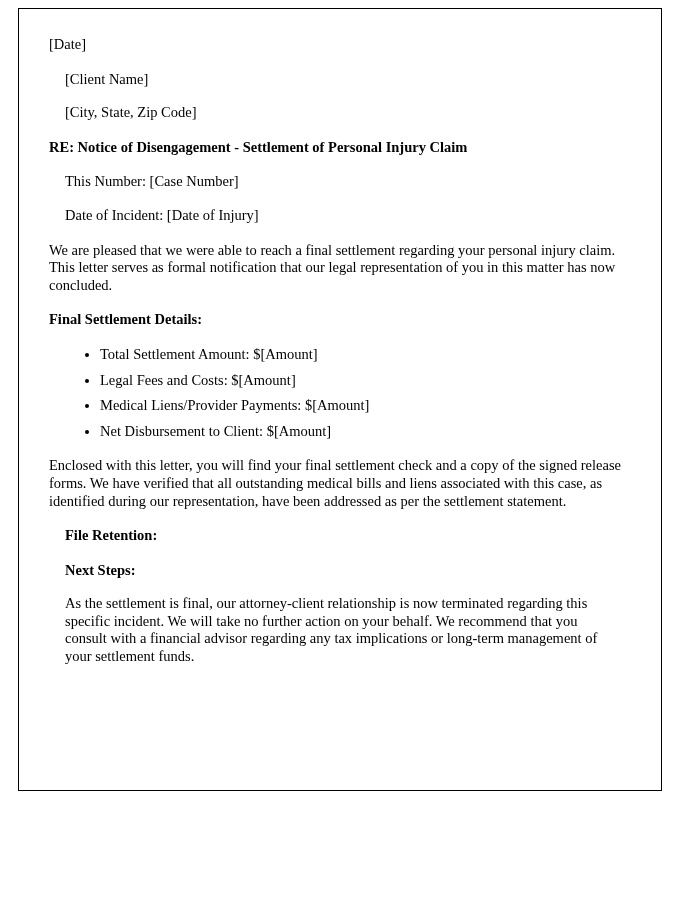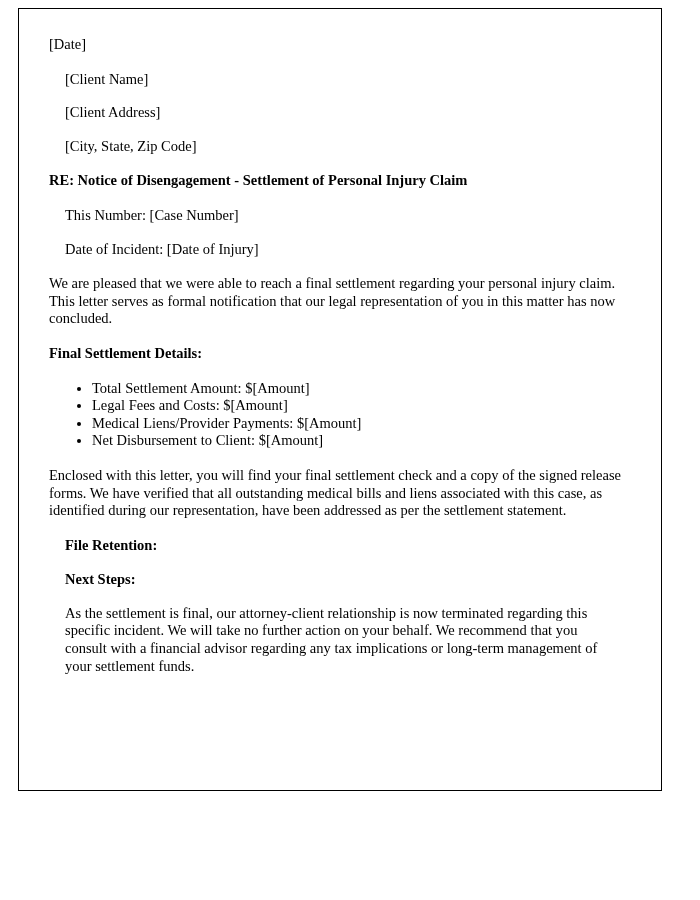--- a/index.html
+++ b/index.html
@@ -41,34 +41,33 @@
   }
   .bold {
     font-weight: bold;
   }
   ul.settlement-list {
     margin: 0 0 17px 0;
     padding: 0 0 0 43px;
     list-style-type: disc;
   }
   ul.settlement-list li {
-    margin: 0;
+    margin: 8px;
     padding: 0;
   }
 </style>
 </head>
 <body>
 
 <div class="page doc">
 
   <p>[Date]</p>
 
   <div class="block">
     <div class="line">[Client Name]</div>
-    <div class="line">[Client Address]</div>
     <div class="line">[City, State, Zip Code]</div>
   </div>
 
   <p class="bold">RE: Notice of Disengagement - Settlement of Personal Injury Claim</p>
 
   <div class="block">
     <div class="line">This Number: [Case Number]</div>
     <div class="line">Date of Incident: [Date of Injury]</div>
   </div>
 

